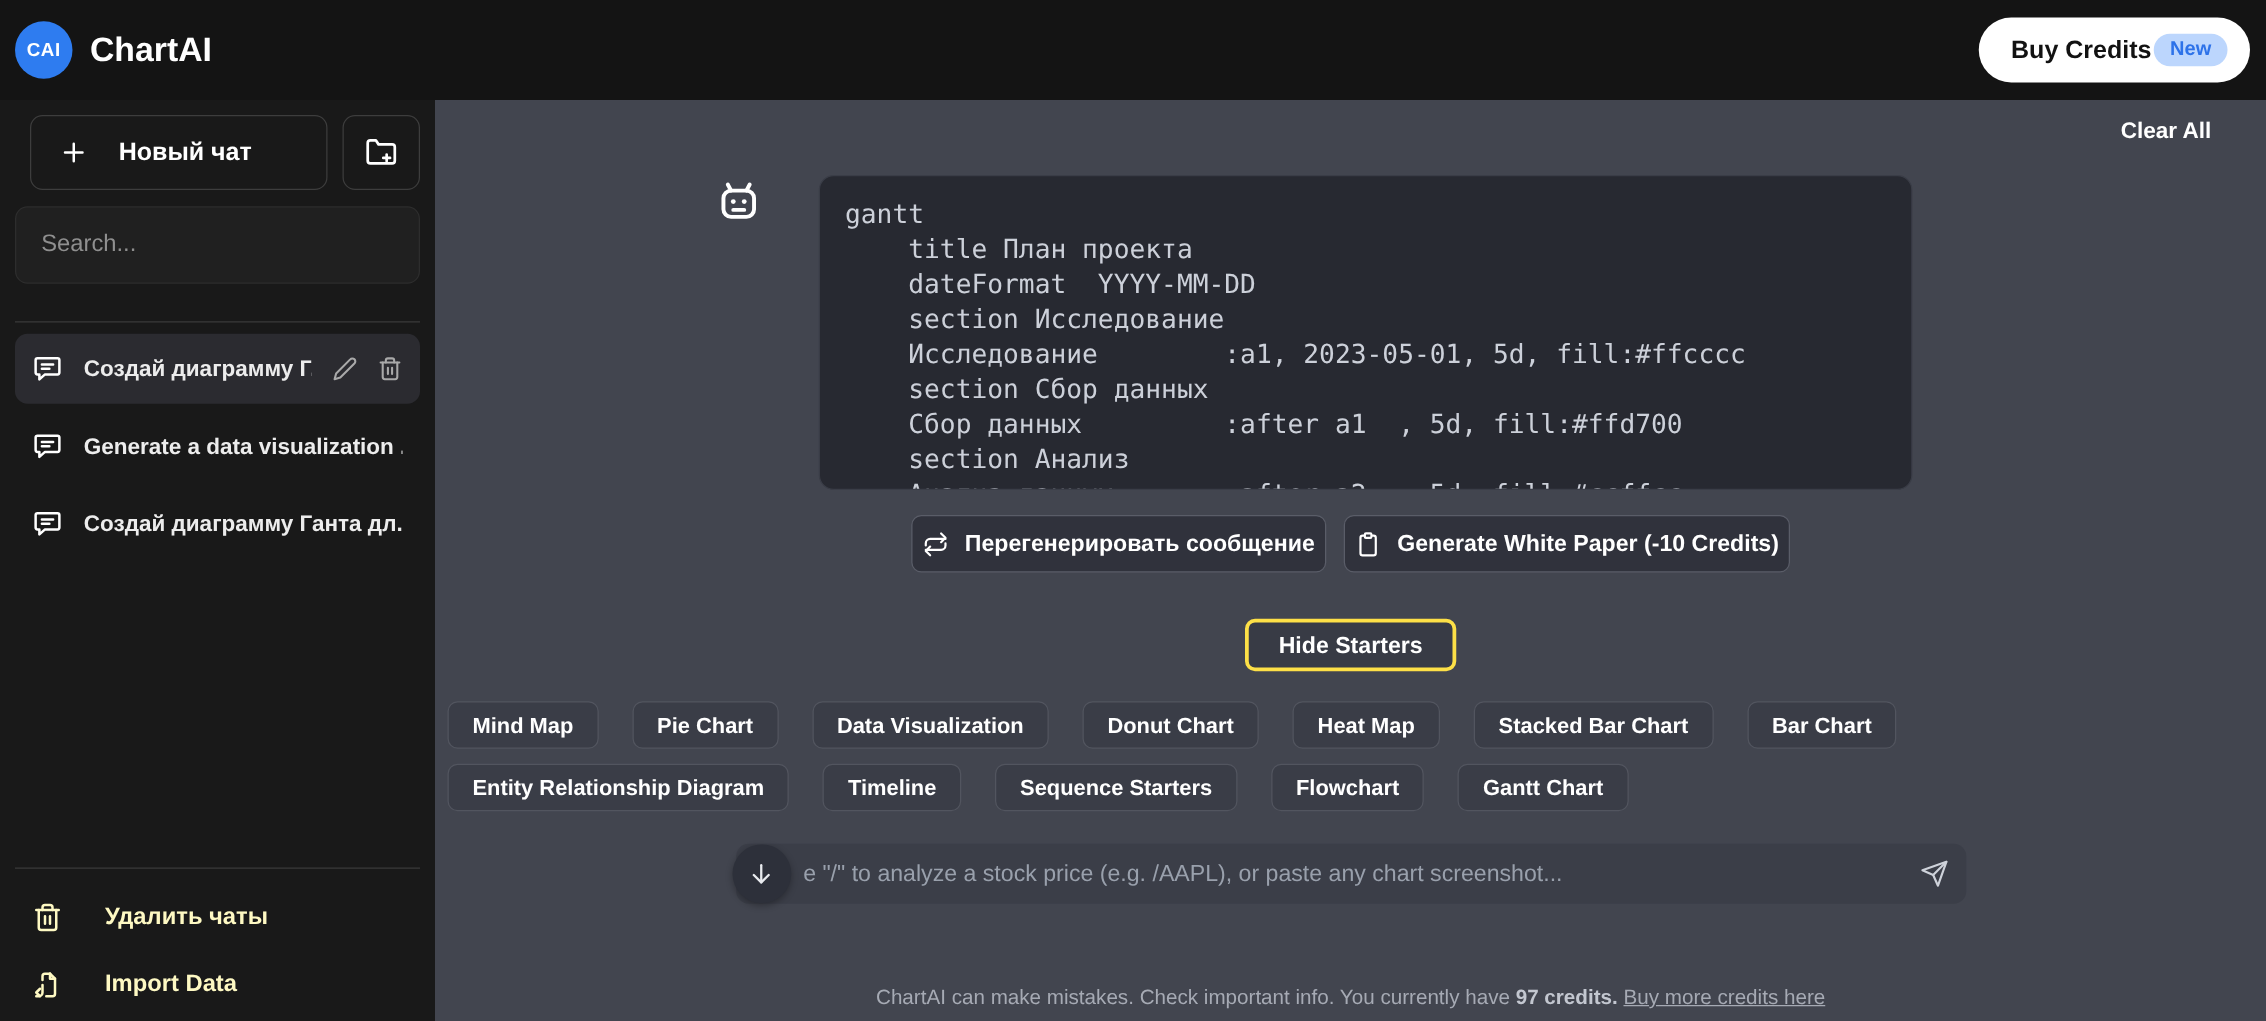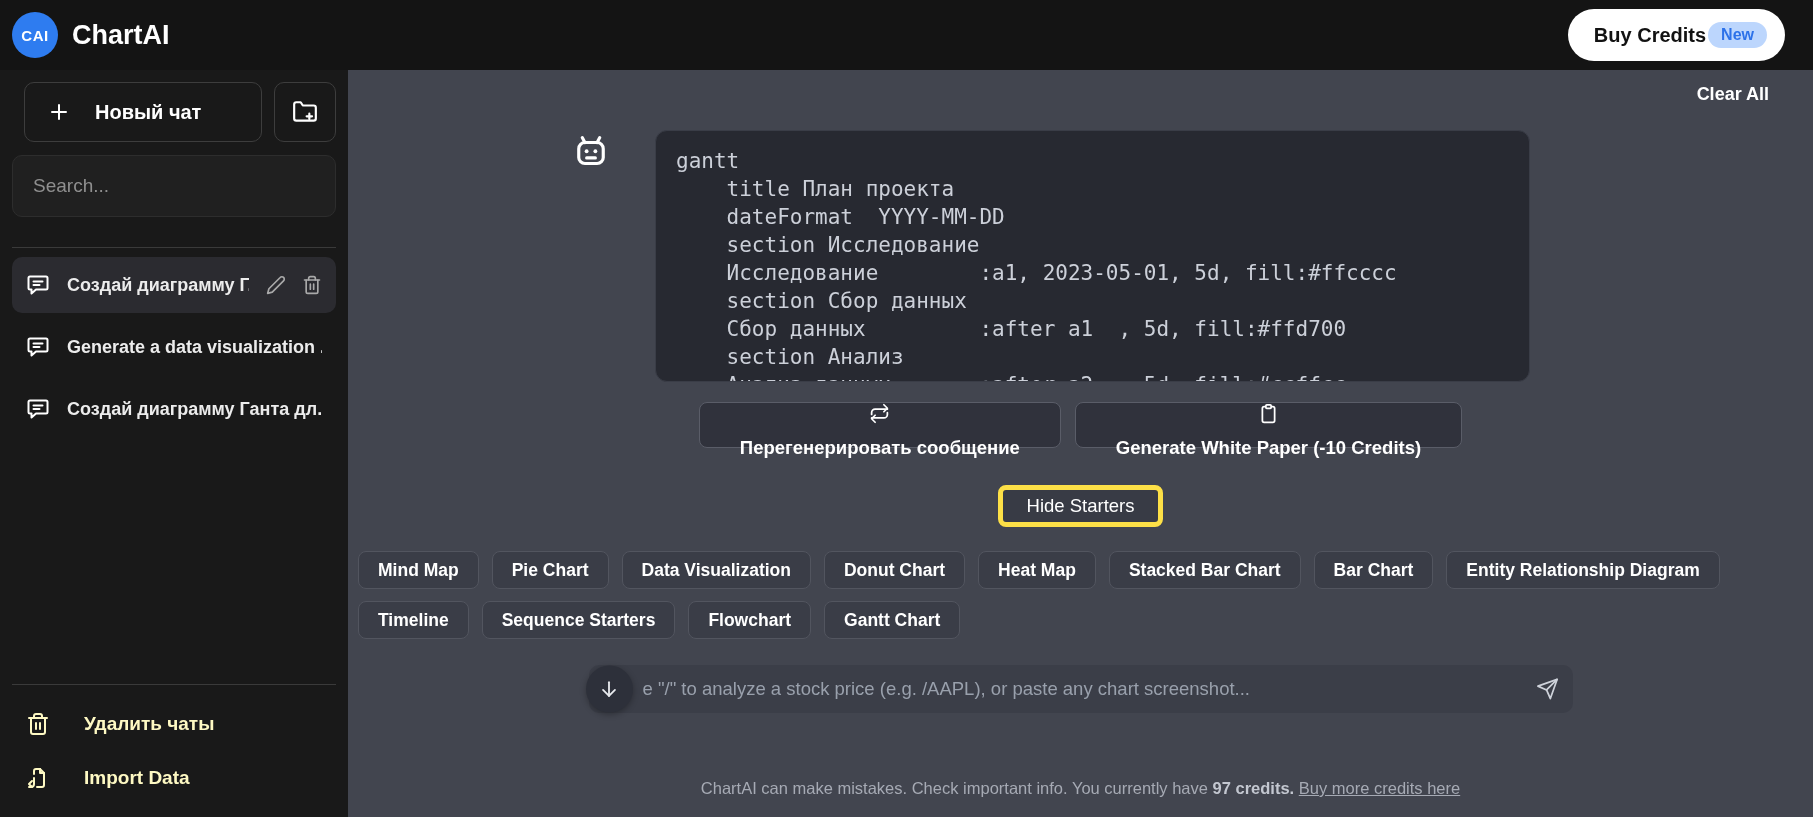--- a/index.html
+++ b/index.html
@@ -6,23 +6,23 @@
   html, body { width: 1813px; height: 817px; overflow: hidden; }
   body {
     font-family: "Liberation Sans", sans-serif;
     background: #42454f;
     color: #fff;
   }
   svg { display: block; }
 
   
   .header {
-    height: 70px; background: #141414;
+    height: 80px; background: #141414;
     display: flex; align-items: center;
-    padding: 0 28px 0 12px;
+    padding: 0 13px 0 12px;
   }
   .logo-circle {
     width: 46px; height: 46px; border-radius: 50%;
     background: #2e7cf0; color: #fff;
     display: flex; align-items: center; justify-content: center;
     font-weight: bold; font-size: 15px; letter-spacing: .5px;
   }
   .app-name { margin-left: 14px; font-size: 27px; font-weight: bold; color: #fff; }
   .header-spacer { flex: 1; }
   .buy-credits {
@@ -98,34 +98,34 @@
     overflow: hidden;
   }
   .code-card pre {
     padding: 16px 20px;
     font-family: "DejaVu Sans Mono", monospace;
     font-size: 21px; line-height: 28px; color: #ccd0d9;
     white-space: pre;
   }
   .actions-row { display: flex; justify-content: center; gap: 14px; margin-top: 20px; }
   .action-btn {
-    height: 46px; padding: 0 40px; cursor: pointer;
+    height: 46px; padding: 0 8px; cursor: pointer;
     background: #30323c; border: 1px solid #5a5d68; border-radius: 8px;
     color: #fff; font-family: inherit; font-size: 18.5px; font-weight: 600;
-    display: flex; align-items: center; gap: 13px; flex-direction: column;
+    display: flex; align-items: center; gap: 13px;
   }
   .hide-starters-row { display: flex; justify-content: center; margin-top: 37px; }
   .hide-starters {
     height: 42px; padding: 0 24px; cursor: pointer;
-    background: #383b45; border: 5px solid #fde047; border-radius: 8px;
-    color: #fff; font-family: inherit; font-size: 18.5px; font-weight: normal;
+    background: #383b45; border: 3px solid #fde047; border-radius: 8px;
+    color: #fff; font-family: inherit; font-size: 18.5px; font-weight: bold;
   }
   .chips-wrap {
     margin-top: 24px; padding: 0 10px;
-    display: flex; flex-wrap: wrap; gap: 12px 13px;
+    display: flex; flex-wrap: wrap; gap: 12px 27px;
   }
   .chip {
     height: 38px; padding: 0 19px; cursor: pointer;
     background: #3a3d47; border: 1px solid #52555f; border-radius: 8px;
     color: #fff; font-family: inherit; font-size: 17.5px; font-weight: bold;
   }
   .input-row { position: relative; width: 984px; margin: 26px auto 0; }
   .chat-input {
     width: 100%; height: 48px;
     background: #3b3e48; border: none; border-radius: 10px;

